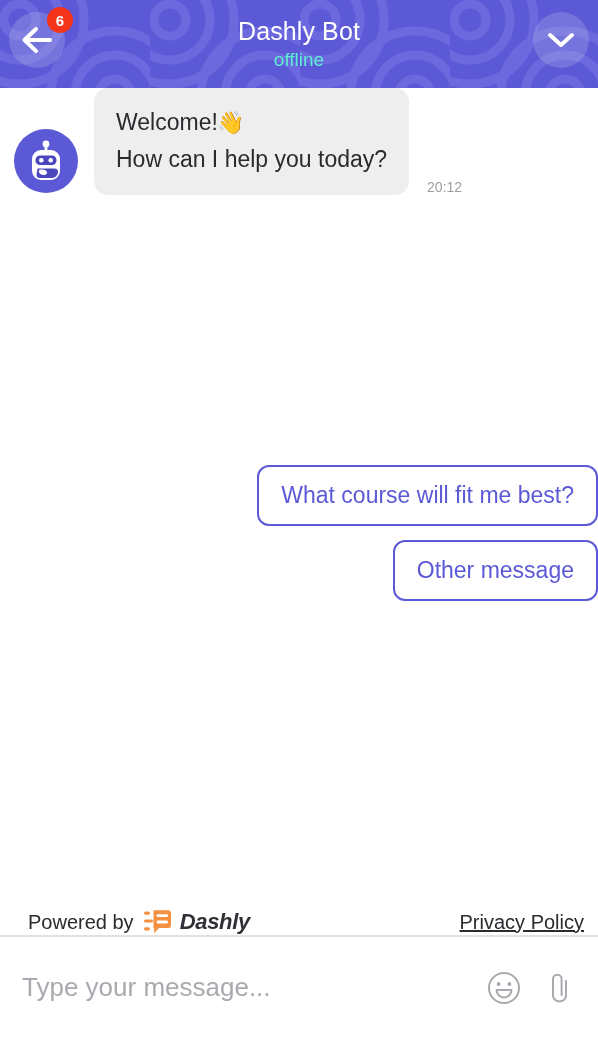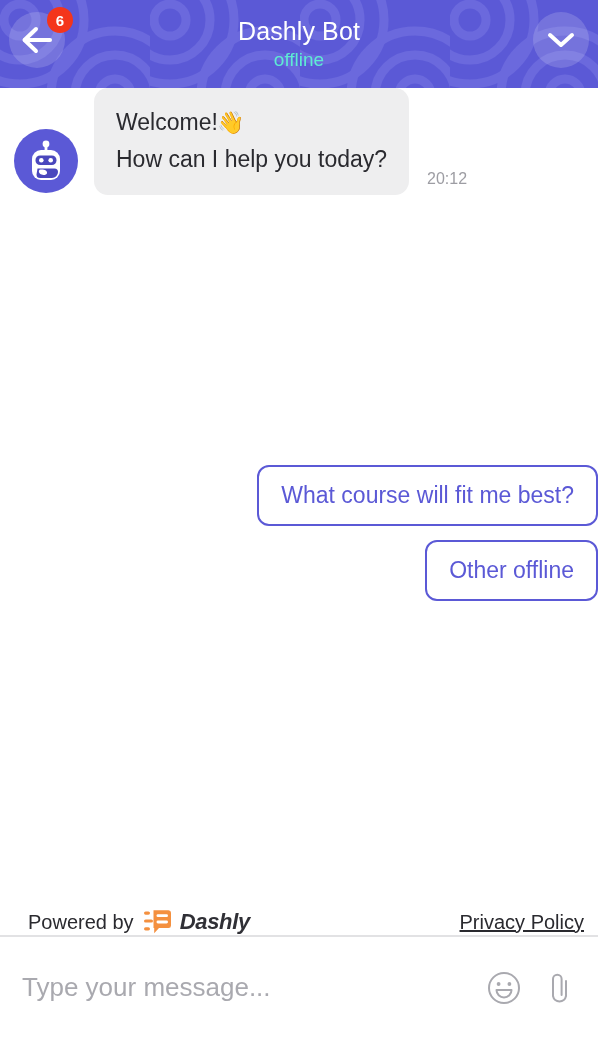--- a/index.html
+++ b/index.html
@@ -160,23 +160,22 @@
   .bubble-line {
     color: #2a2a2f;
     font-size: 23px;
     line-height: 36px;
     white-space: nowrap;
   }
   .wave-emoji { font-size: 22px; }
 
   .timestamp {
     color: #9d9da3;
-    font-size: 16px;
+    font-size: 14px;
     margin-left: 18px;
-    margin-bottom: 7px;
     white-space: nowrap;
   }
 
   
   .quick-replies {
     padding: 14px 0 0 0;
     display: flex;
     flex-direction: column;
     align-items: flex-end;
     gap: 14px;
@@ -336,21 +335,21 @@
         </div>
         <div class="timestamp">20:12</div>
       </div>
     </div>
 
     <div class="quick-replies">
       <div class="qr-row">
         <button class="qr-button">What course will fit me best?</button>
       </div>
       <div class="qr-row">
-        <button class="qr-button">Other offline</button>
+        <button class="qr-button">Other message</button>
       </div>
     </div>
 
     <div class="powered-bar">
       <div class="powered-left">
         <span class="powered-text">Powered by</span>
         <span class="dashly-logo">
           <svg class="dashly-mark" width="28" height="26" viewBox="0 0 28 26">
             <g fill="#f4903f">
               <rect x="0" y="2.5" width="6" height="3.2" rx="1.6"></rect>

